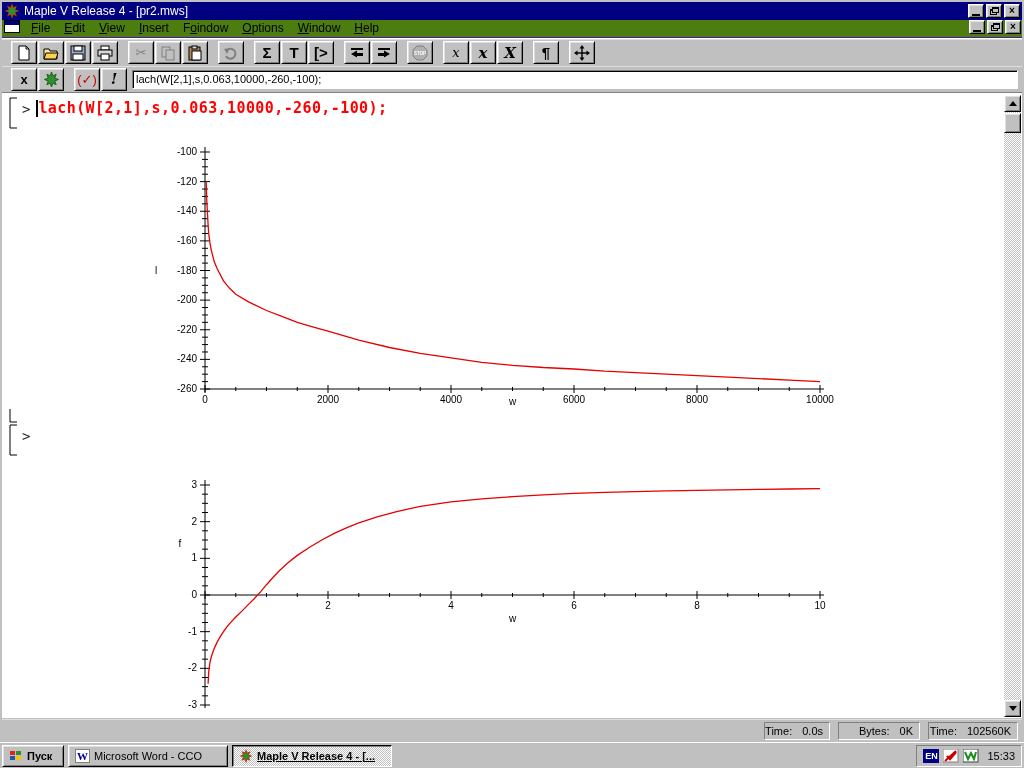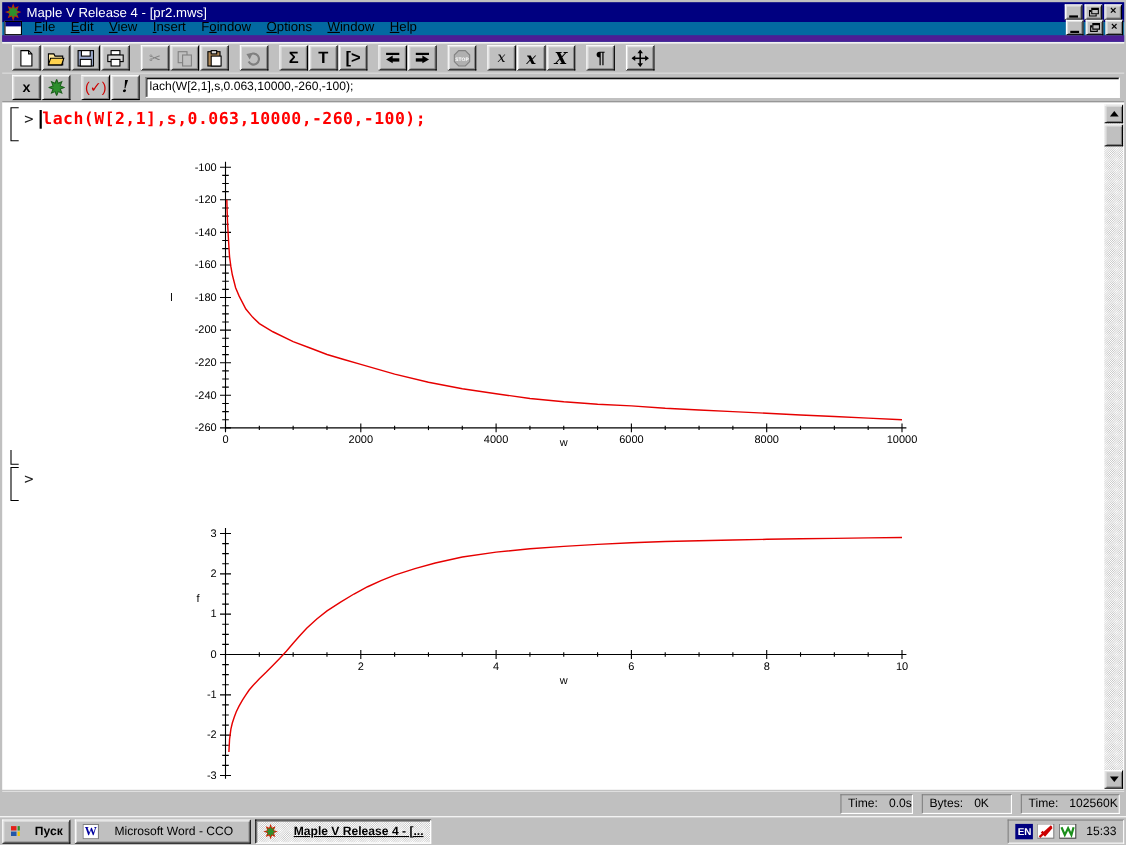--- a/index.html
+++ b/index.html
@@ -26,22 +26,22 @@
   .winbtns { display:flex; gap:2px; }
   .wbtn { width:16px; height:14px; display:flex; align-items:center; justify-content:center;
           font-size:10px; font-weight:bold; color:#000; line-height:1; }
   .glyph-min { width:8px; height:2px; background:#000; margin-top:8px; }
   .glyph-restore { width:9px; height:8px; position:relative; }
   .glyph-restore i { position:absolute; display:block; border:1px solid #000; background:#c0c0c0; }
   .glyph-restore i.b1 { left:2px; top:0; width:7px; height:6px; border-top-width:2px; }
   .glyph-restore i.b2 { left:0; top:2px; width:7px; height:6px; border-top-width:2px; }
 
   
-  .menubar { position:absolute; left:2px; top:20px; width:1020px; height:18px; background:#0369a1;
-             display:flex; align-items:flex-end; border-bottom:6px solid #4c1d95; box-shadow:0 1px 0 #ffffff; }
+  .menubar { position:absolute; left:2px; top:20px; width:1020px; height:18px; background:#4d7c0f;
+             display:flex; align-items:flex-start; border-bottom:1px solid #4c1d95; box-shadow:0 1px 0 #ffffff; }
   .mdi-doc { width:16px; height:13px; margin:0 4px 0 2px; background:#fff; border:1px solid #000;
              position:relative; }
   .mdi-doc i { position:absolute; left:0; top:0; right:0; height:4px; background:#000080; display:block;}
   .menu-item { font-size:12px; color:#000; padding:1px 7px; cursor:default; white-space:nowrap; }
   .menu-item .key { text-decoration:underline; }
   .menubar .winbtns { margin-left:auto; margin-right:1px; }
 
   
   .toolbar { position:absolute; left:2px; width:1020px; background:#c0c0c0; display:flex;
              align-items:center; border-top:1px solid #dfdfdf; }
@@ -78,28 +78,28 @@
             border-bottom:5px solid #000; }
   .tri-dn { width:0; height:0; border-left:4px solid transparent; border-right:4px solid transparent;
             border-top:5px solid #000; }
   .sthumb { position:absolute; left:0; top:18px; width:17px; height:20px; }
   .strack { position:absolute; left:0; top:17px; width:17px; bottom:17px; }
 
   
   .statusbar { position:absolute; left:2px; top:719px; width:1020px; height:22px; background:#c0c0c0;
                display:flex; align-items:center; justify-content:flex-end; gap:8px; padding:0 4px;
                border-top:1px solid #dfdfdf; }
-  .spanel { height:18px; display:flex; align-items:center; justify-content:flex-start;
+  .spanel { height:18px; display:flex; align-items:center; justify-content:flex-end;
             font-size:11px; padding:0 6px; color:#000; }
   .spanel .lab { margin-right:10px; }
 
   
   .taskbar { position:absolute; left:0; top:742px; width:1024px; height:26px; background:#c0c0c0;
              border-top:1px solid #ffffff; display:flex; align-items:center; padding:2px 2px; gap:4px; }
-  .tkbtn { height:22px; display:flex; align-items:center; font-size:11px; padding:0 6px; gap:14px;
+  .tkbtn { height:22px; display:flex; align-items:center; font-size:11px; padding:0 6px; gap:4px;
            white-space:nowrap; overflow:hidden; }
   .tkbtn.start { font-weight:bold; width:62px; }
   .tkbtn.task { width:160px; }
   .tkbtn.active { font-weight:bold; border-top:1px solid #000; border-left:1px solid #000;
                   border-right:1px solid #fff; border-bottom:1px solid #fff;
                   box-shadow:inset 1px 1px 0 #808080; }
   .tkbtn.active .tlabel { background:transparent;text-decoration:underline; }
   .tray { margin-left:auto; height:22px; display:flex; align-items:center; gap:4px; padding:0 6px; font-size:11px; }
   .en-ind { width:16px; height:14px; background:#000080; color:#fff; font-size:9px; font-weight:bold;
             display:flex; align-items:center; justify-content:center; }

